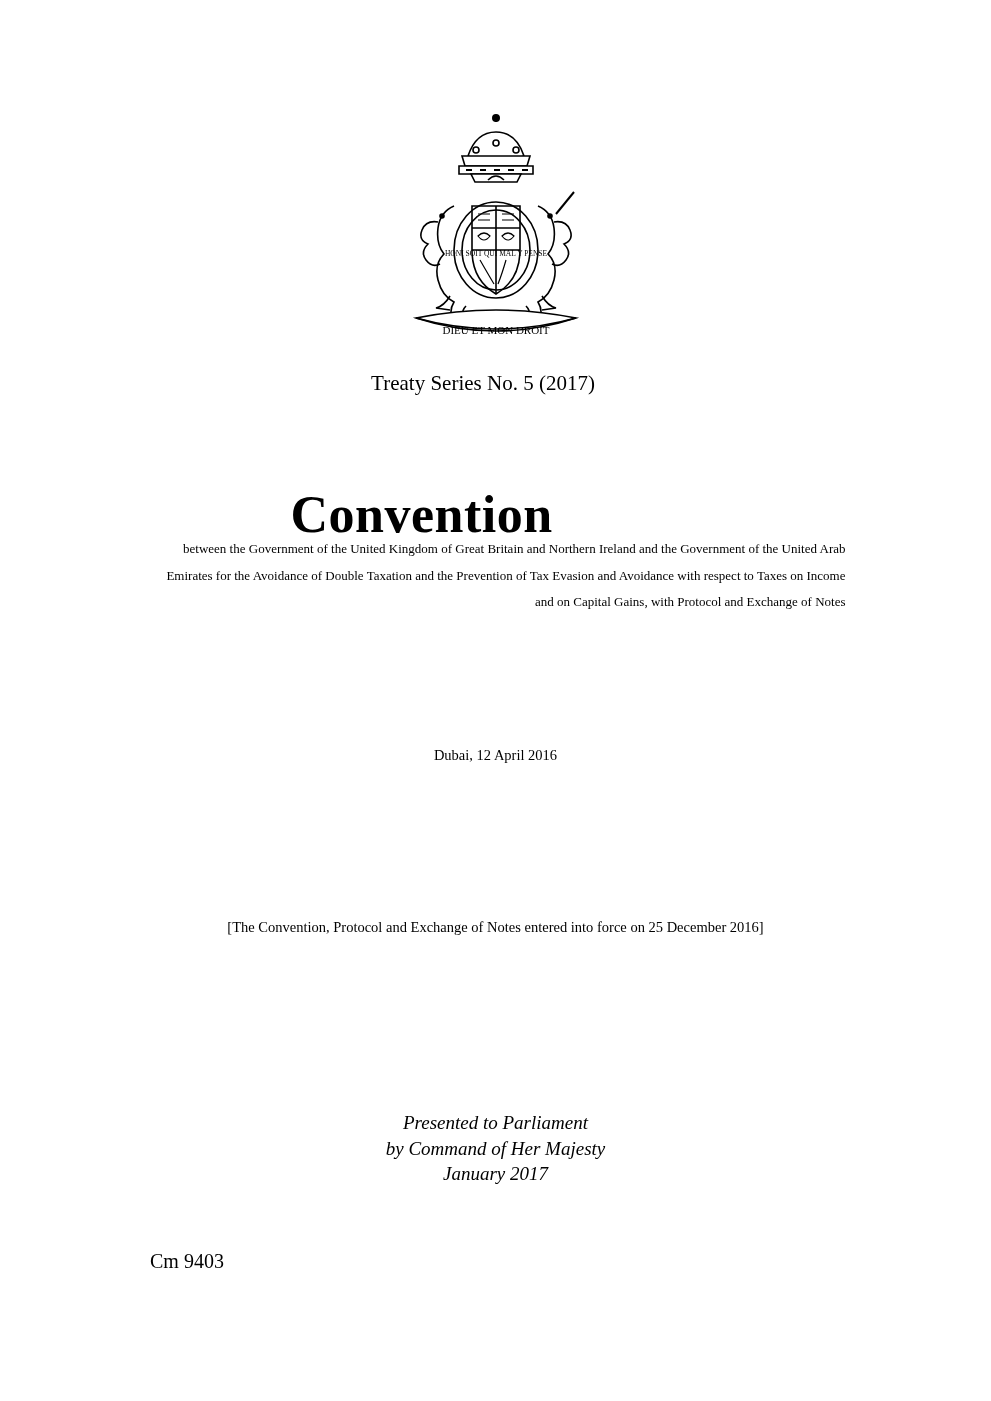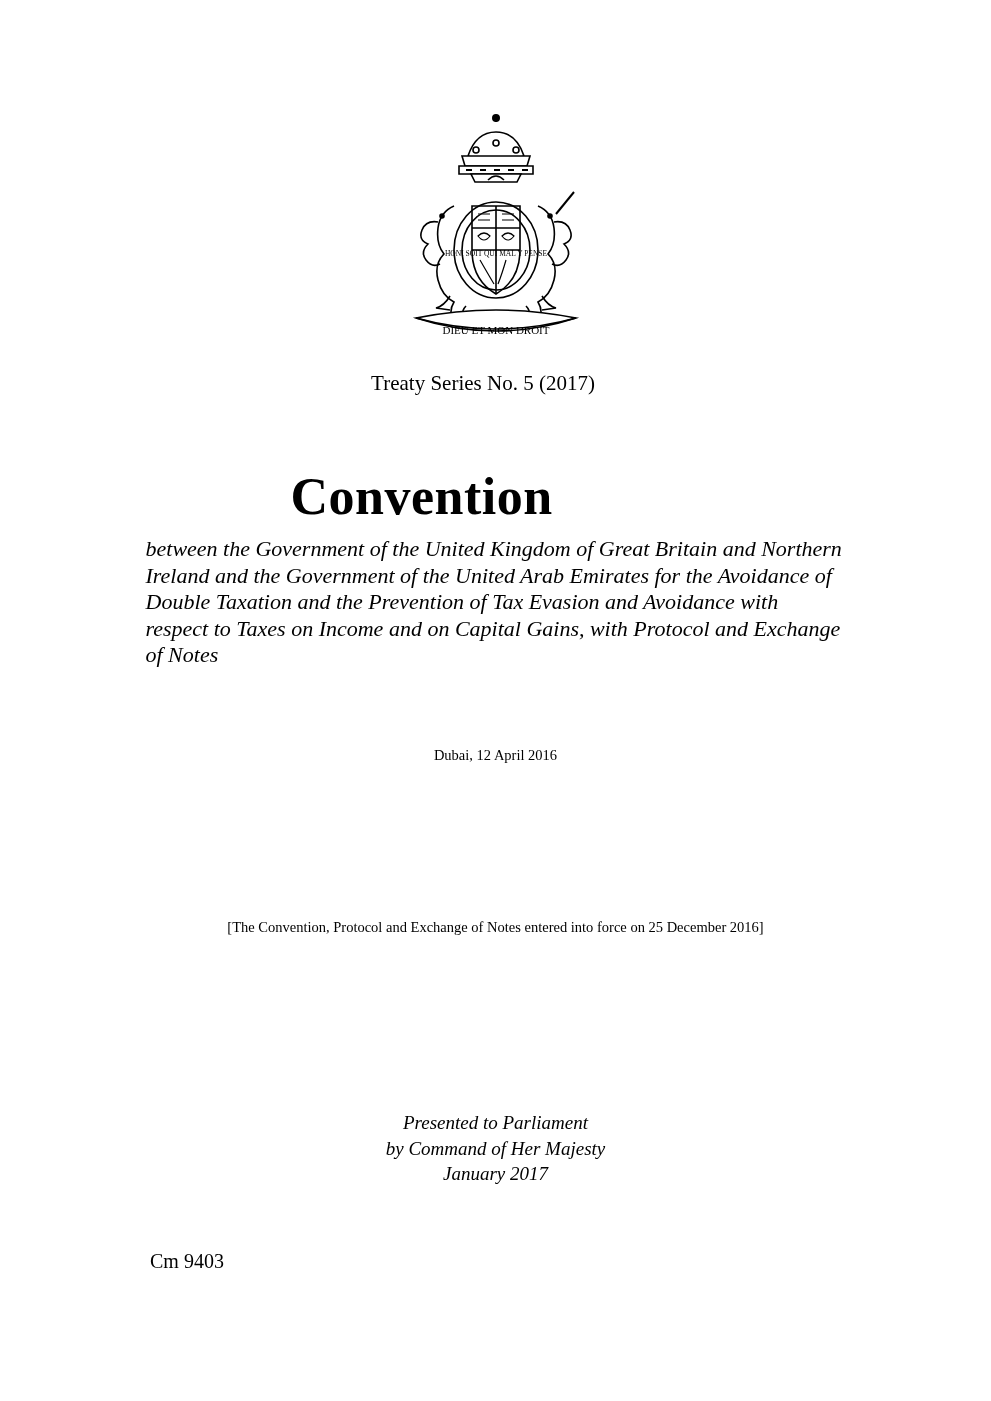--- a/index.html
+++ b/index.html
@@ -42,38 +42,37 @@
     position: absolute;
     top: 370px;
     left: 0;
     width: 966px;
     text-align: center;
     font-size: 21px;
     line-height: 26px;
   }
   .main-title {
     position: absolute;
-    top: 432px;
+    top: 450px;
     left: 0;
     width: 843px;
     text-align: center;
     font-size: 52px;
     line-height: 60px;
     letter-spacing: 0.5px;
   }
   .subtitle {
     position: absolute;
     top: 536px;
     left: 50%;
     transform: translateX(-50%);
     width: 700px;
-    text-align: left;
-    font-size: 22px;
+    text-align: right;
+    font-size: 13px;
     line-height: 26.5px;
-    font-style: italic;
   }
   .place-date {
     position: absolute;
     top: 745px;
     left: 0;
     width: 991px;
     text-align: center;
     font-size: 14.5px;
     line-height: 20px;
   }

